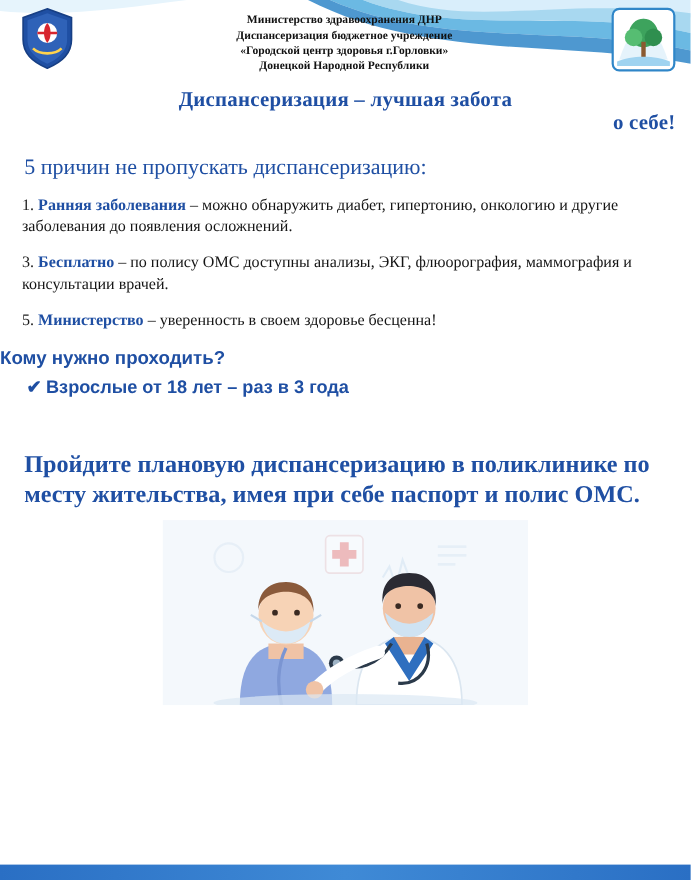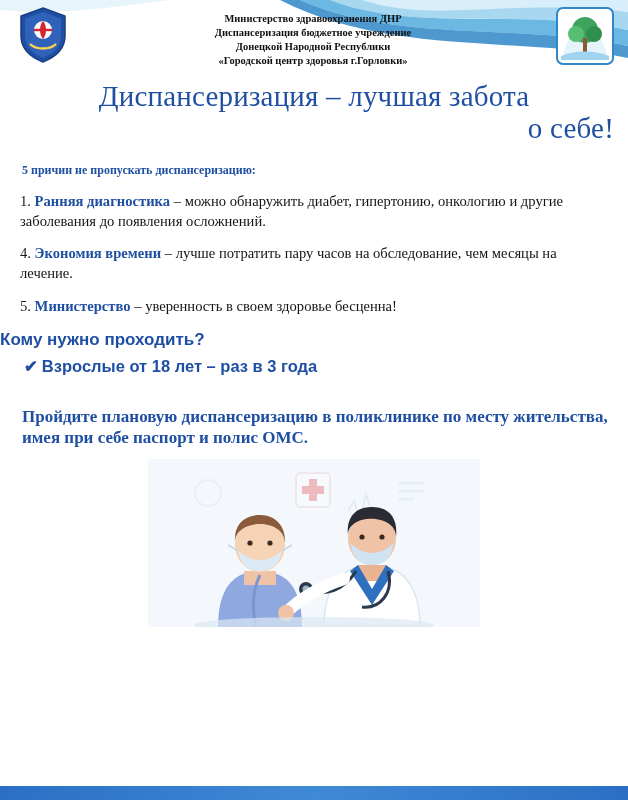--- a/index.html
+++ b/index.html
@@ -65,34 +65,34 @@
     justify-content: center;
   }
 
   
   .main-title {
     position: relative;
     z-index: 2;
     text-align: center;
     color: #1f4fa3;
     font-family: "Liberation Serif", serif;
-    font-weight: normal;
-    font-size: 29px;
+    font-weight: bold;
+    font-size: 19px;
     line-height: 1.12;
     margin-top: 8px;
     padding: 0 14px;
     letter-spacing: 0.2px;
   }
   .main-title .line2 { display: block; text-align: right; }
 
   
   .subtitle {
     color: #1f4fa3;
-    font-weight: bold;
-    font-size: 12px;
+    font-weight: normal;
+    font-size: 20px;
     margin: 18px 0 12px 22px;
     font-family: "Liberation Serif", serif;
   }
 
   
   .reasons {
     margin: 14px 18px 0 20px;
     font-size: 14.6px;
     line-height: 1.35;
   }
@@ -124,24 +124,24 @@
     padding-left: 24px;
   }
   .check {
     color: #1f4fa3;
     font-weight: bold;
     margin-right: 4px;
   }
 
   
   .cta {
-    margin: 28px 16px 0 22px;
-    color: #1f4fa3;
-    font-weight: bold;
-    font-size: 17px;
+    margin: 44px 16px 0 22px;
+    color: #1f4fa3;
+    font-weight: bold;
+    font-size: 22px;
     line-height: 1.22;
     font-family: "Liberation Serif", serif;
   }
 
   
   .illustration-wrap {
     margin-top: 10px;
     display: flex;
     justify-content: center;
   }
@@ -185,22 +185,22 @@
       <circle cx="26" cy="24" r="9" fill="#ffffff"></circle>
       <path d="M26 15 C30 19 30 29 26 33 C22 29 22 19 26 15 Z" fill="#d7262f"></path>
       <path d="M17 24 L35 24" stroke="#d7262f" stroke-width="2.4"></path>
       <path d="M13 38 C19 44 33 44 39 38" stroke="#ffd34d" stroke-width="2.4" fill="none"></path>
     </svg>
   </div>
 
   <div class="header-titles">
     <div>Министерство здравоохранения ДНР</div>
     <div>Диспансеризация бюджетное учреждение</div>
+    <div>«Городской центр здоровья г.Горловки»</div>
     <div>Донецкой Народной Республики</div>
-    <div>«Городской центр здоровья г.Горловки»</div>
   </div>
 
   <div class="logo-right">
     <svg width="60" height="60" viewBox="0 0 60 60" xmlns="http://www.w3.org/2000/svg">
       <rect x="2" y="2" width="56" height="56" rx="6" fill="#ffffff" stroke="#2f86c8" stroke-width="2"></rect>
       <path d="M8 48 C14 30 22 18 30 10 C38 18 46 30 52 48 Z" fill="#cfe9f7" opacity="0.55"></path>
       <circle cx="30" cy="24" r="13" fill="#3da35d"></circle>
       <circle cx="21" cy="28" r="8" fill="#56bd72"></circle>
       <circle cx="39" cy="28" r="8" fill="#2f8f4f"></circle>
       <rect x="28" y="32" width="4" height="16" fill="#8a5a31"></rect>
@@ -212,25 +212,25 @@
 <div class="main-title">
   <span>Диспансеризация – лучшая забота</span>
   <span class="line2">о себе!</span>
 </div>
 
 <div class="subtitle">5 причин не пропускать диспансеризацию:</div>
 
 <div class="reasons">
   <div class="reason">
     <span class="num">1.</span>
-    <span class="lead">Ранняя диагностика</span><span class="rest"> – можно обнаружить диабет, гипертонию, онкологию и другие заболевания до появления осложнений.</span>
+    <span class="lead">Ранняя заболевания</span><span class="rest"> – можно обнаружить диабет, гипертонию, онкологию и другие заболевания до появления осложнений.</span>
   </div>
   <div class="reason">
-    <span class="num">4.</span>
-    <span class="lead">Экономия времени</span><span class="rest"> – лучше потратить пару часов на обследование, чем месяцы на лечение.</span>
+    <span class="num">3.</span>
+    <span class="lead">Бесплатно</span><span class="rest"> – по полису ОМС доступны анализы,  ЭКГ, флюорография, маммография и консультации врачей.</span>
   </div>
   <div class="reason">
     <span class="num">5.</span>
     <span class="lead">Министерство</span><span class="rest"> – уверенность в своем здоровье бесценна!</span>
   </div>
 </div>
 
 <div class="who-block">
   <div class="who-title">Кому нужно проходить?</div>
   <div class="who-item">

